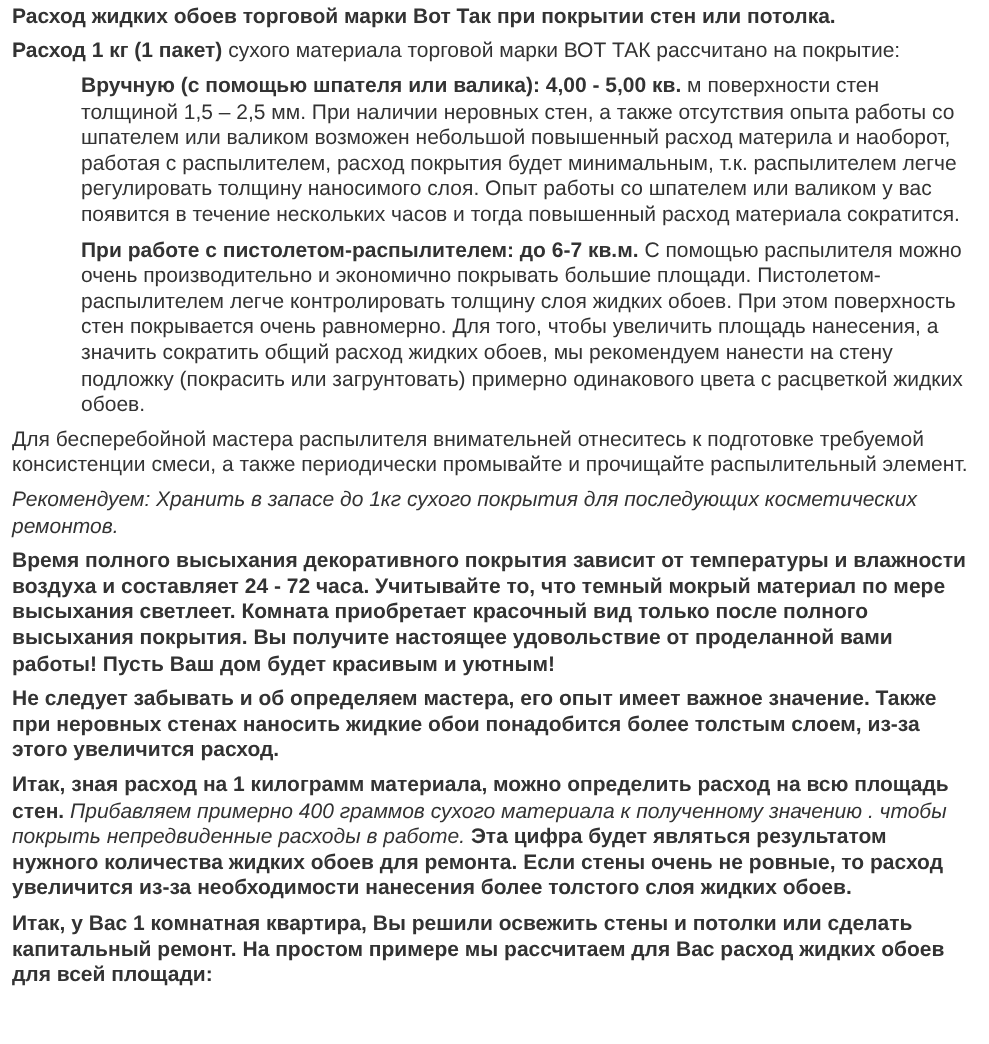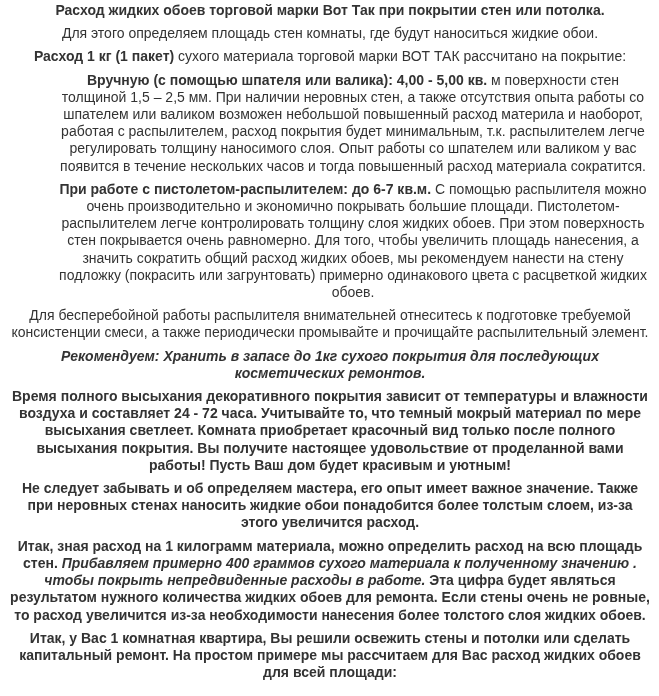--- a/index.html
+++ b/index.html
@@ -15,59 +15,55 @@
     width: 659px;
     padding: 2px 7px 0 8px;
     font-family: "Liberation Sans", sans-serif;
     font-size: 14px;
     line-height: 17.2px;
     color: #333333;
     -webkit-font-smoothing: antialiased;
   }
   .doc p {
     margin: 6px 0;
-    text-align: center;
   }
   .doc p:first-child {
     margin-top: 0;
   }
   .indent {
     margin-left: 46px !important;
   }
   .b  { font-weight: bold; }
-  .bi { font-weight: bold; font-style: italic; }
+  .bi { font-weight: normal; font-style: italic; }
 </style>
 </head>
 <body>
 
 <div class="doc">
 
   <p class="b">
     <span>Расход жидких обоев торговой марки Вот Так при покрытии стен или потолка.</span>
   </p>
 
 
-  <p>
-    <span>Для этого определяем площадь стен комнаты, где будут наноситься жидкие обои.</span>
-  </p>
 
   <p>
     <span class="b">Расход 1 кг (1 пакет)</span><span> сухого материала торговой марки ВОТ ТАК рассчитано на покрытие:</span>
   </p>
 
   <p class="indent">
     <span class="b">Вручную (с помощью шпателя или валика): 4,00 - 5,00 кв.</span><span> м поверхности стен толщиной 1,5 – 2,5 мм. При наличии неровных стен, а также отсутствия опыта работы со шпателем или валиком возможен небольшой повышенный расход материла и наоборот, работая с распылителем, расход покрытия будет минимальным, т.к. распылителем легче регулировать толщину наносимого слоя. Опыт работы со шпателем или валиком у вас появится в течение нескольких часов и тогда повышенный расход материала сократится.</span>
   </p>
 
   <p class="indent">
     <span class="b">При работе с пистолетом-распылителем: до 6-7 кв.м.</span><span> С помощью распылителя можно очень производительно и экономично покрывать большие площади. Пистолетом-распылителем легче контролировать толщину слоя жидких обоев. При этом поверхность стен покрывается очень равномерно. Для того, чтобы увеличить площадь нанесения, а значить сократить общий расход жидких обоев, мы рекомендуем нанести на стену подложку (покрасить или загрунтовать) примерно одинакового цвета с расцветкой жидких обоев.</span>
   </p>
 
   <p>
-    <span>Для бесперебойной работы распылителя внимательней отнеситесь к подготовке требуемой консистенции смеси, а также периодически промывайте и прочищайте распылительный элемент.</span>
+    <span>Для бесперебойной мастера распылителя внимательней отнеситесь к подготовке требуемой консистенции смеси, а также периодически промывайте и прочищайте распылительный элемент.</span>
   </p>
 
 
   <p class="bi">
     <span>Рекомендуем: Хранить в запасе до 1кг сухого покрытия для последующих косметических ремонтов.</span>
   </p>
 
   <p class="b">
     <span>Время полного высыхания декоративного покрытия зависит от температуры и влажности воздуха и составляет 24 - 72 часа. Учитывайте то, что темный мокрый материал по мере высыхания светлеет. Комната приобретает красочный вид только после полного высыхания покрытия. Вы получите настоящее удовольствие от проделанной вами работы! Пусть Ваш дом будет красивым и уютным!</span>
   </p>

